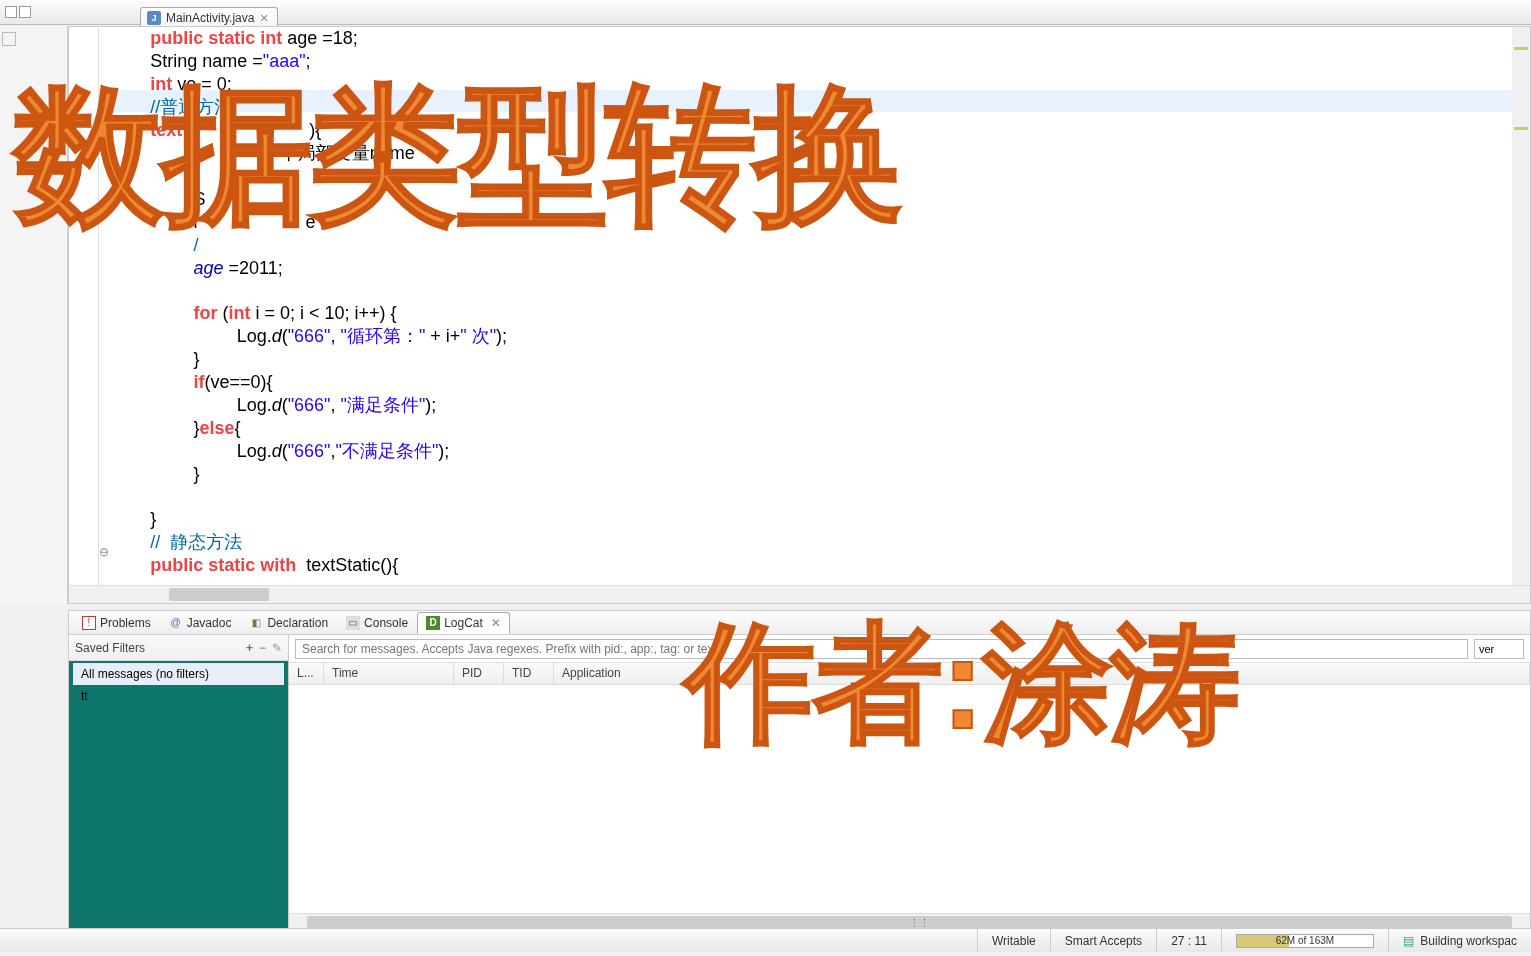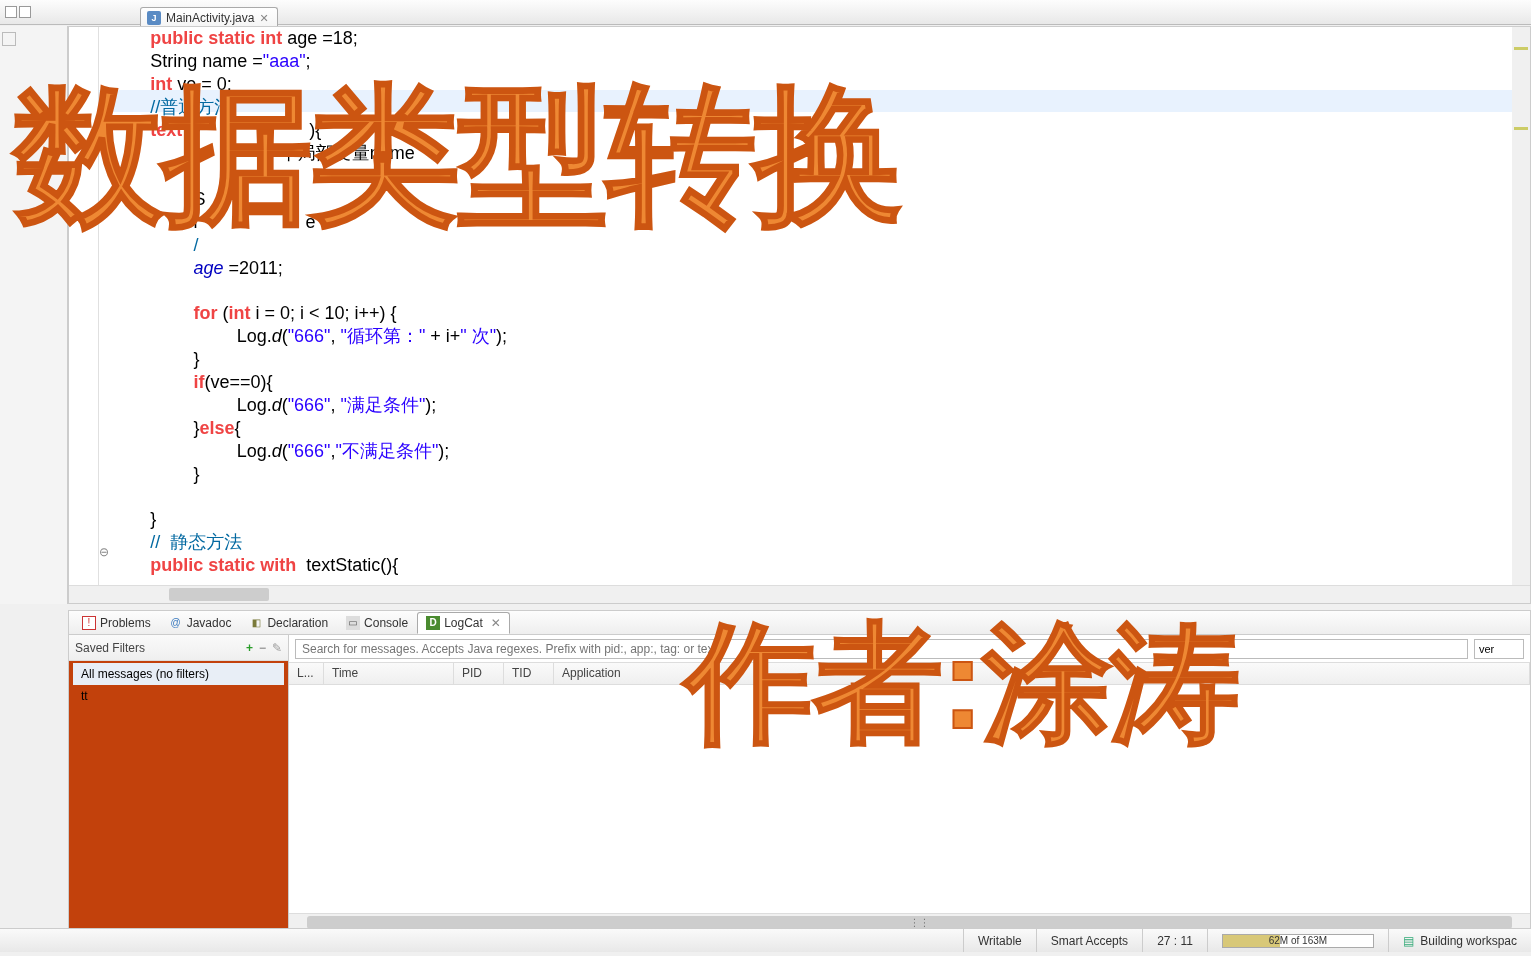--- a/index.html
+++ b/index.html
@@ -38,21 +38,21 @@
 .vtab.active{ background:#fff; border:1px solid #aaa; border-bottom:1px solid #fff; border-radius:3px 3px 0 0;}
 .vtab .ticon{ width:14px;height:14px; display:inline-flex; align-items:center; justify-content:center; font-size:10px;}
 .ticon.prob{ background:#fff;border:1px solid #c33;color:#c33;}
 .ticon.jdoc{ color:#3a7abf;}
 .ticon.decl{ color:#7a7a3a;}
 .ticon.cons{ background:#ddd;color:#555;}
 .ticon.logc{ background:#4a8b2f;color:#fff;font-weight:bold;}
 .vtab .x{ color:#888;margin-left:4px;}
 
 .logcat-body{ position:absolute; top:24px; left:0; right:0; bottom:0; display:flex;}
-.filters-pane{ width:220px; border-right:1px solid #ccc; background:#c2410c; display:flex; flex-direction:column;}
+.filters-pane{ width:220px; border-right:1px solid #ccc; background:#0f766e; display:flex; flex-direction:column;}
 .filters-hdr{ height:26px; display:flex; align-items:center; justify-content:space-between; padding:0 6px; border-bottom:1px solid #ddd; background:linear-gradient(#fafafa,#efefef); font-size:12px; color:#444;}
 .filters-hdr .acts{ display:flex; gap:6px;}
 .plus{ color:#2a9d2a; font-weight:bold; cursor:pointer;}
 .minus{ color:#999; font-weight:bold; cursor:pointer;}
 .edit{ color:#999; cursor:pointer;}
 .filters-list{ flex:1; padding:2px 4px;}
 .filter-row{ padding:4px 8px; font-size:12px; cursor:pointer;}
 .filter-row.sel{ background:#e8eef6;}
 
 .log-main{ flex:1; display:flex; flex-direction:column; background:#fff;}
@@ -63,21 +63,21 @@
 .log-table-hdr > div{ padding:3px 8px; border-right:1px solid #ddd;}
 .col-l{width:35px;} .col-time{width:130px;} .col-pid{width:50px;} .col-tid{width:50px;} .col-app{flex:1;}
 .log-rows{ flex:1; background:#fff;}
 .log-hscroll{ height:18px; background:#f0f0f0; border-top:1px solid #ddd; position:relative;}
 .log-hscroll .th{ position:absolute; left:18px; right:18px; top:2px; bottom:2px; background:#cdcdcd;border-radius:3px;}
 .log-hscroll .mk{ position:absolute; left:50%; top:3px; width:8px;height:10px;color:#777;font-size:10px;}
 
 .status-bar{ position:absolute; left:0; right:0; bottom:4px; height:24px; background:linear-gradient(#fafafa,#e8e8e8); border-top:1px solid #ccc; display:flex; align-items:center; font-size:12px; color:#333;}
 .status-bar > div{ padding:0 14px; border-left:1px solid #ccc; height:100%; display:flex; align-items:center;}
 .status-bar .spacer{ flex:1; border:none;}
-.mem-bar{ width:152px; height:14px; border:1px solid #aaa; background:#fff; position:relative; font-size:10px; display:flex; align-items:center; justify-content:center;}
+.mem-bar{ width:138px; height:14px; border:1px solid #aaa; background:#fff; position:relative; font-size:10px; display:flex; align-items:center; justify-content:center;}
 .mem-bar .fill{ position:absolute; left:0; top:0; bottom:0; width:38%; background:#d8c878;}
 .mem-bar span{ position:relative;}
 
 .overlay-text{ position:absolute; font-family:"SimHei","Microsoft YaHei",sans-serif; font-weight:900; color:#ee8833; -webkit-text-stroke:2px #cc5511; pointer-events:none; white-space:nowrap; letter-spacing:-2px;}
 .ov1{ top:80px; left:14px; font-size:150px; line-height:1;}
 .ov2{ top:618px; left:685px; font-size:130px; line-height:1;text-align:right;}
 </style>
 </head>
 <body>
 

